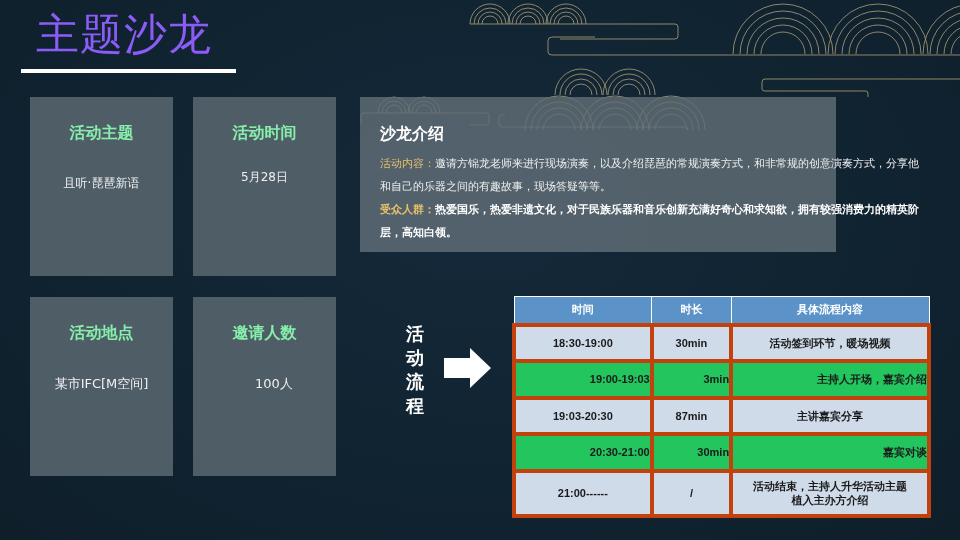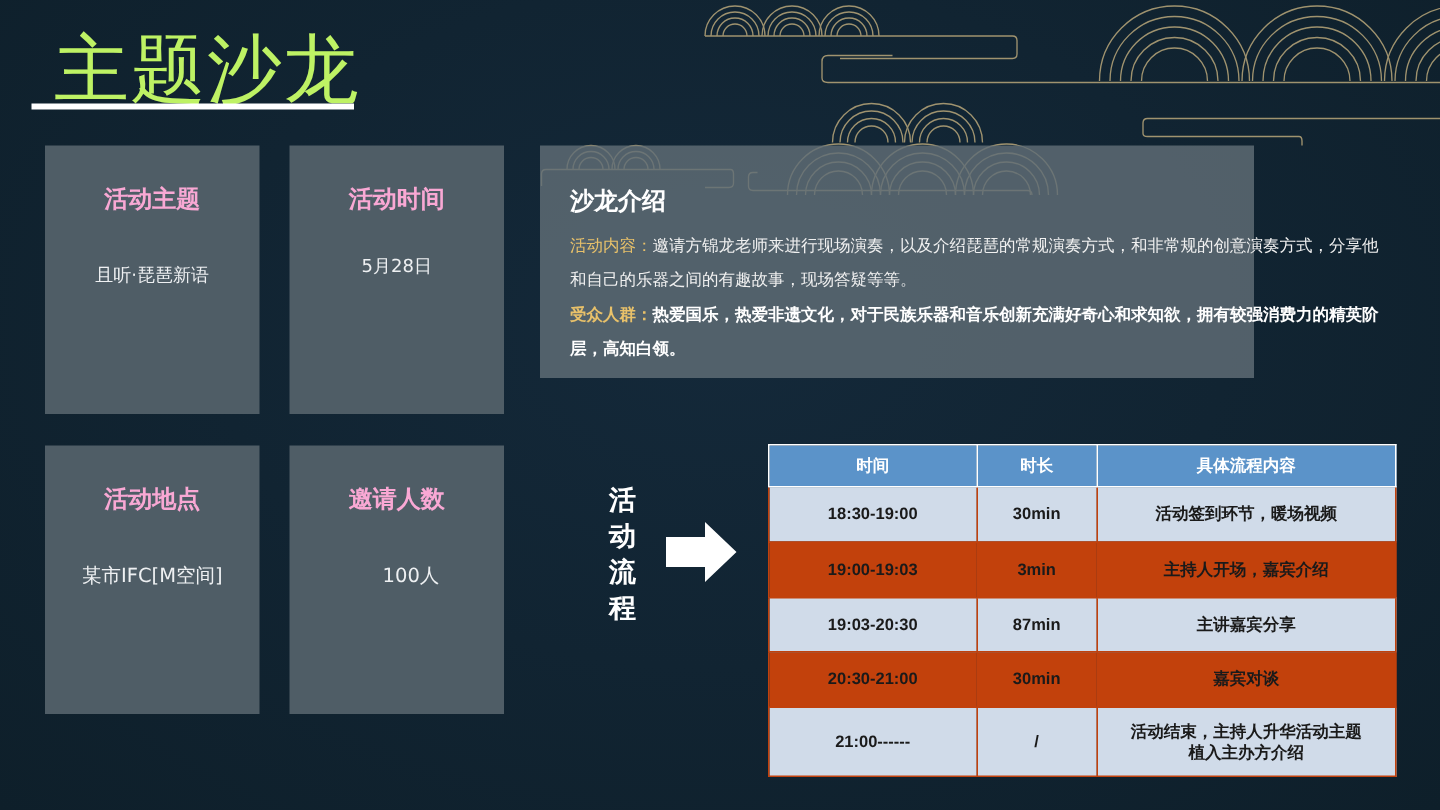--- a/index.html
+++ b/index.html
@@ -6,35 +6,35 @@
   html, body { width:960px; height:540px; overflow:hidden; }
   body {
     position:relative;
     background:#10232e;
     background-image: radial-gradient(ellipse at 50% 40%, #14293a 0%, #0e1f2a 100%);
     font-family: "DejaVu Sans", "Liberation Sans", sans-serif;
     color:#fff;
   }
   .deco { position:absolute; left:0; top:0; width:960px; height:540px; pointer-events:none; }
   .title {
-    position:absolute; left:36px; top:22px;
+    position:absolute; left:36px; top:10px;
     font-family: "DejaVu Serif", "Liberation Serif", serif;
-    font-size:50px; color:#bef264; letter-spacing:1px; line-height:48px;
+    font-size:43px; color:#8b5cf6; letter-spacing:1px; line-height:48px;
   }
   .title-underline {
     position:absolute; left:21px; top:69px; width:215px; height:4px; background:#ffffff;
   }
   .card {
     position:absolute; width:143px; height:179px;
     background:#4f5d66;
     text-align:center;
   }
   .card .c-head {
     position:absolute; left:0; right:0; top:26px;
-    font-size:16px; font-weight:bold; color:#f9a8d4;
+    font-size:16px; font-weight:bold; color:#86efac;
   }
   .card .c-val {
     position:absolute; left:0; right:0; top:78px;
     font-size:12px; color:#eef0f2;
   }
   .intro {
     position:absolute; left:360px; top:97px; width:476px; height:155px;
     background:rgba(96,110,118,0.82);
   }
   .intro .i-head {
@@ -56,24 +56,24 @@
     position:absolute; left:512px; top:296px; width:419px; height:222px;
     border-collapse:collapse;
     font-family: "Liberation Sans", "DejaVu Sans", sans-serif;
     font-size:11px; color:#1a1a1a; font-weight:bold;
   }
   table.flow th {
     background:#5b93c9; color:#ffffff; height:28px; font-weight:bold;
     border:1px solid #ffffff;
   }
   table.flow td {
-    border:1px solid #c2410c; text-align:center; height:29px; line-height:14px;margin-left:32px;
+    border:4px solid #c2410c; text-align:center; height:29px; line-height:14px;margin-left:32px;
   }
   table.flow tr.odd td { background:#d0dbe9; }
-  table.flow tr.even td { background:#c2410c; }
+  table.flow tr.even td { background:#22c55e;text-align:right; }
   table.flow tr.last td { height:36px; }
 </style>
 </head>
 <body>
 
 <svg class="deco" viewBox="0 0 960 540">
   <g fill="none" stroke="#b9a77a" stroke-width="0.9" opacity="0.85">
 
     <g transform="translate(470,0)">
       <path d="M0,24 A20,20 0 0 1 40,24"></path>

